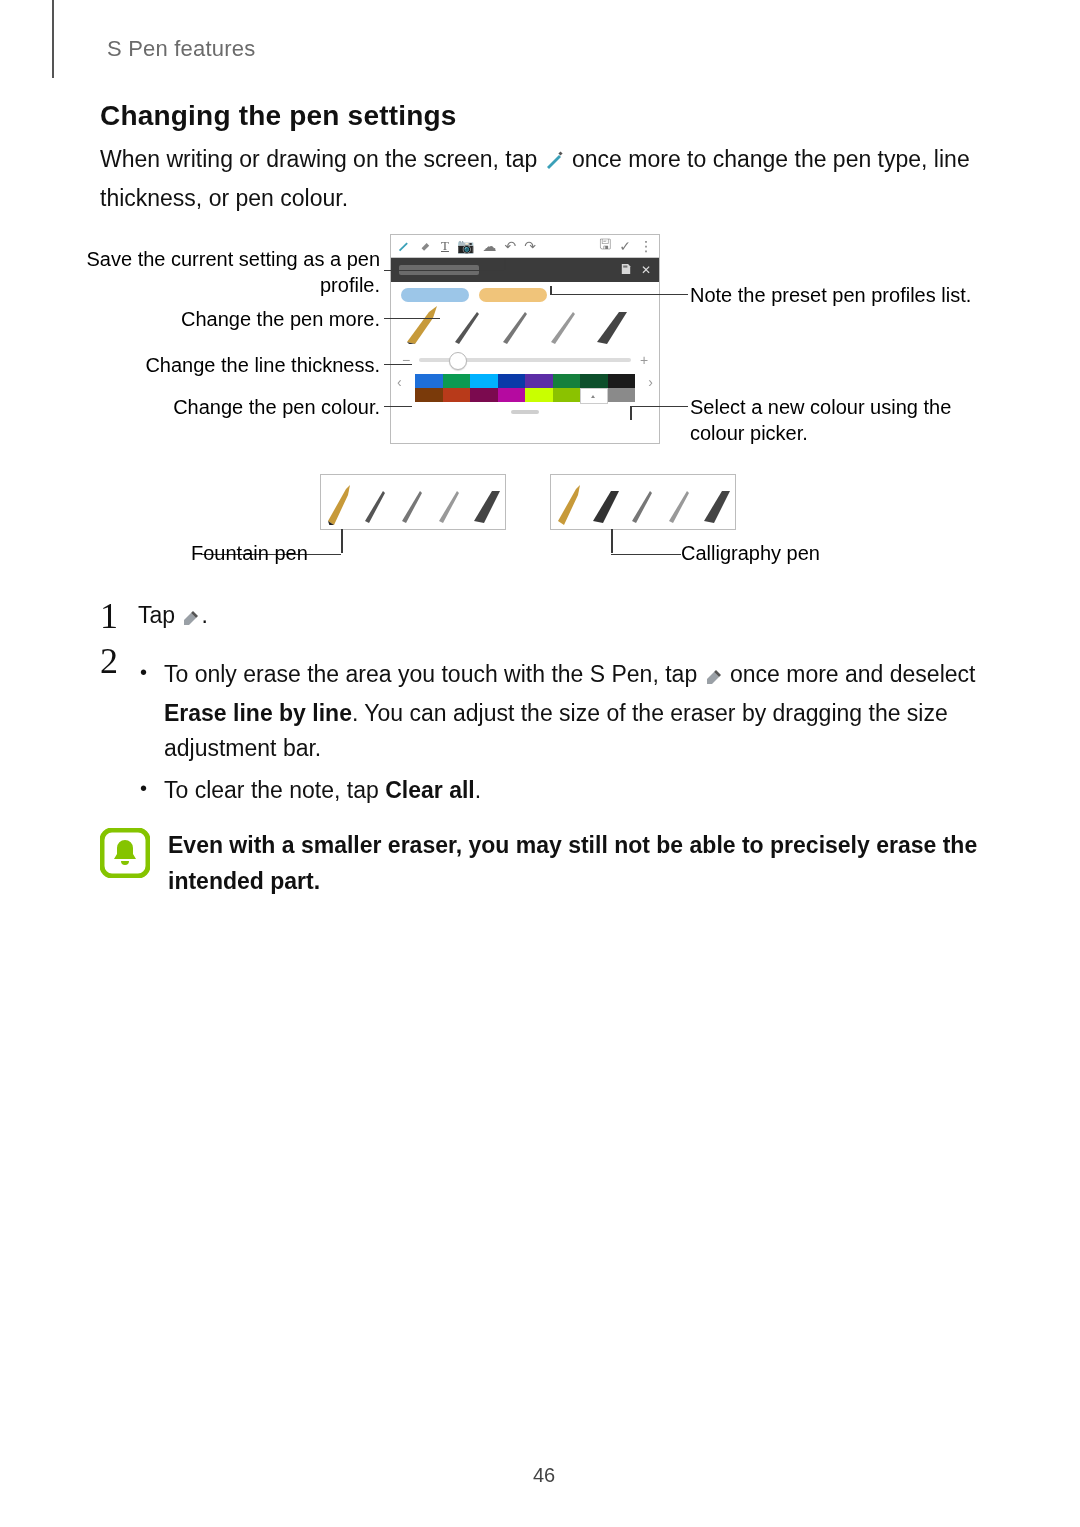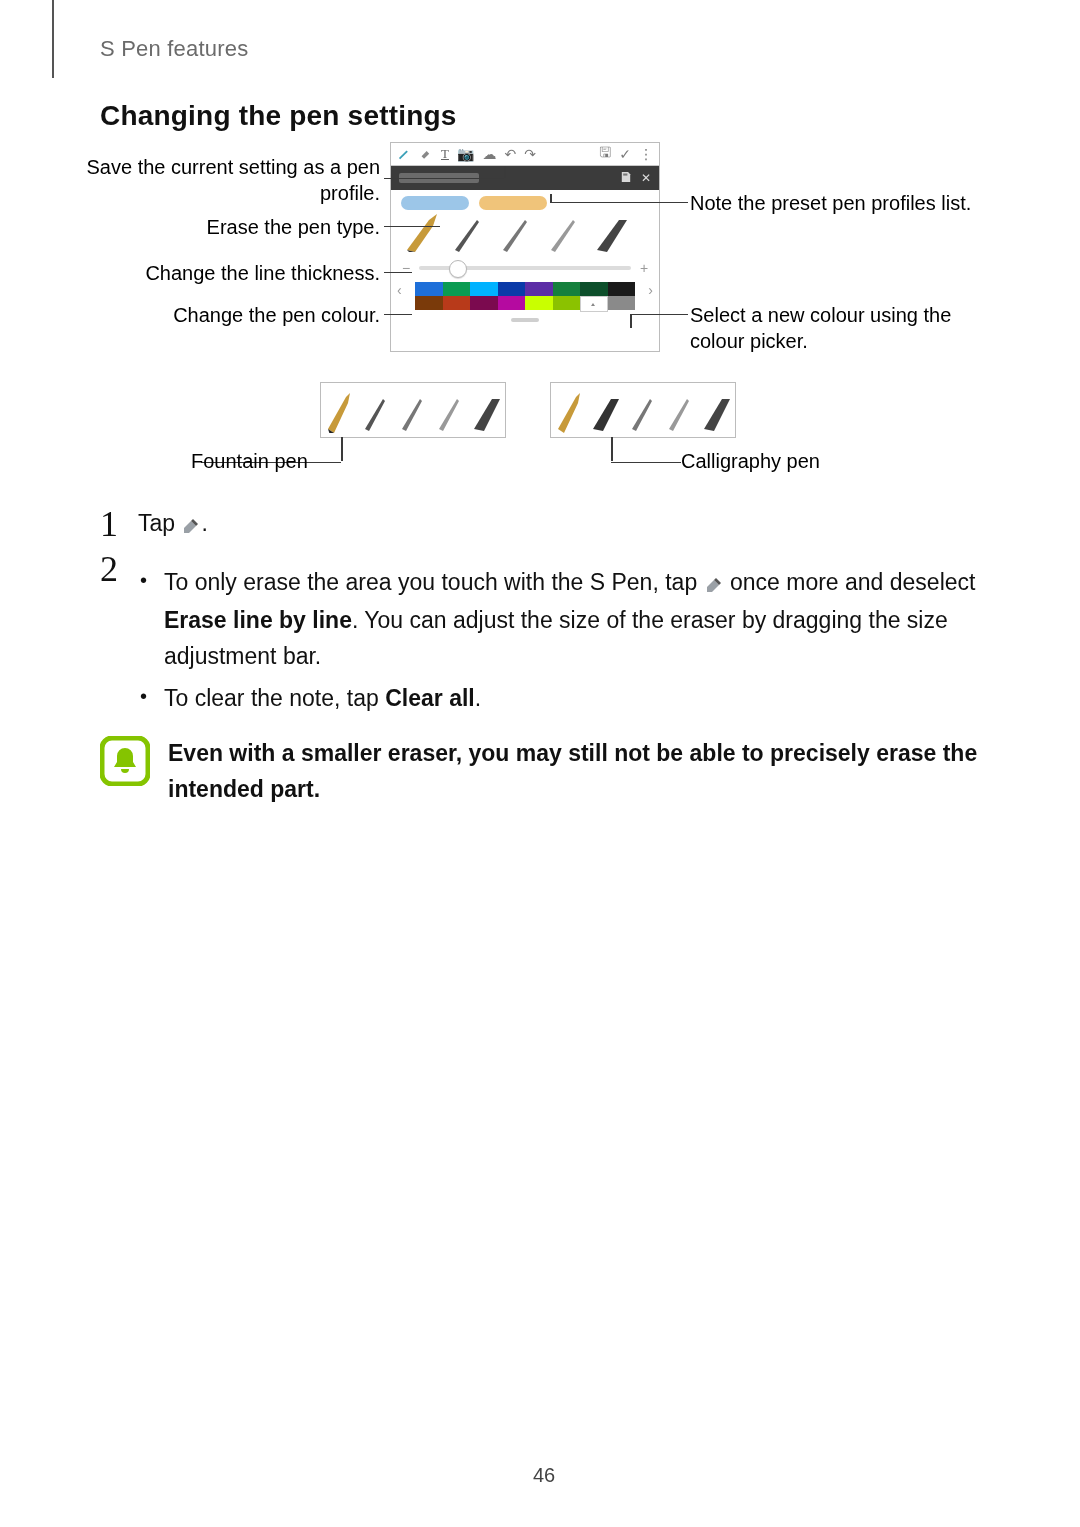--- a/index.html
+++ b/index.html
@@ -20,21 +20,21 @@
   .vline {
     position: absolute;
     left: 52px;
     top: 0;
     width: 2px;
     height: 78px;
     background: #555;
   }
   .breadcrumb {
     position: absolute;
-    left: 100px;
+    left: 107px;
     top: 36px;
     font-size: 22px;
     color: #6b6b6b;
     letter-spacing: 0.2px;
   }
   .content {
     position: absolute;
     left: 100px;
     top: 100px;
     width: 880px;
@@ -253,20 +253,28 @@
 </style>
 </head>
 <body>
 
 <div class="page">
   <div class="vline"></div>
   <div class="breadcrumb">S Pen features</div>
 
   <div class="content">
     <h2 class="section">Changing the pen settings</h2>
+    <p class="lead">
+      <span>When writing or drawing on the screen, tap </span><span class="inline-icon">
+        <svg width="22" height="22" viewBox="0 0 22 22">
+          <path d="M3 19 L15 7 L17 9 L5 21 Z" fill="#3aa0b8"></path>
+          <rect x="15" y="4" width="3" height="3" transform="rotate(45 16.5 5.5)" fill="#555"></rect>
+        </svg>
+      </span><span> once more to change the pen type, line thickness, or pen colour.</span>
+    </p>
 
     <div class="diagram">
 
       <div class="panel">
         <div class="toolbar">
           <span>
             <svg width="14" height="14" viewBox="0 0 22 22">
                 <path d="M3 19 L15 7 L17 9 L5 21 Z" fill="#3aa0b8"></path>
               </svg>
           </span>
@@ -350,21 +358,21 @@
               </div>
               <div class="sw" style="background: rgb(138, 138, 138);"></div>
             </div>
         </div>
         <div class="grab">
             <span></span>
           </div>
       </div>
 
       <div class="label left" style="left:-30px; top:12px; width:310px;">Save the current setting as a pen profile.</div>
-      <div class="label left" style="left:-30px; top:72px; width:310px;">Erase the pen type.</div>
+      <div class="label left" style="left:-30px; top:72px; width:310px;">Change the pen more.</div>
       <div class="label left" style="left:-30px; top:118px; width:310px;">Change the line thickness.</div>
       <div class="label left" style="left:-30px; top:160px; width:310px;">Change the pen colour.</div>
 
       <div class="callout l" style="left:284px; top:36px; width:120px;"></div>
       <div style="position:absolute;left:404px;top:24px;width:1.5px;height:12px;background:#3a3a3a;"></div>
       <div class="callout l" style="left:284px; top:84px; width:56px;"></div>
       <div class="callout l" style="left:284px; top:130px; width:28px;"></div>
       <div class="callout l" style="left:284px; top:172px; width:28px;"></div>
 
       <div class="label right" style="left:590px; top:48px; width:300px;">Note the preset pen profiles list.</div>

